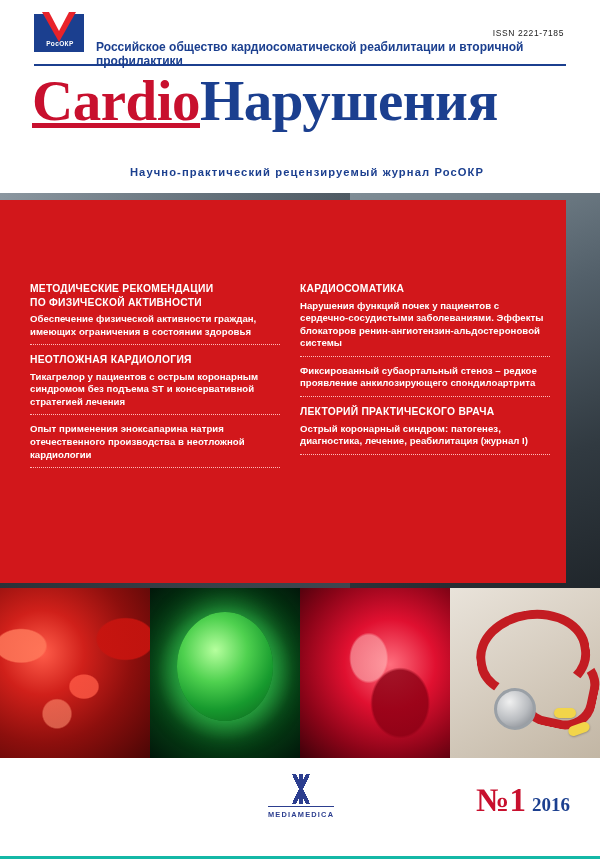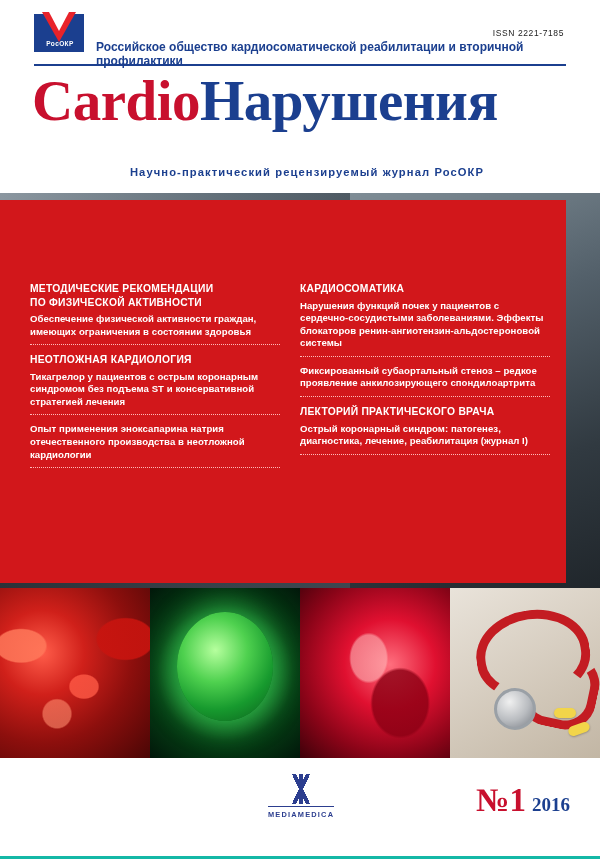--- a/index.html
+++ b/index.html
@@ -44,21 +44,21 @@
   }
   .rule-top{
     position:absolute;left:34px;right:34px;top:64px;height:2px;background:#1b3f8f;
   }
   .title{
     position:absolute;left:32px;top:70px;right:20px;
     font-family:"Liberation Serif", serif;
     font-size:57px;line-height:62px;font-weight:bold;letter-spacing:-0.5px;
     white-space:nowrap;
   }
-  .title .t-red{color:#c8102e;}
+  .title .t-red{color:#c8102e;text-decoration:underline;}
   .title .t-blue{color:#1b3f8f;}
   .subtitle{
     position:absolute;left:34px;top:140px;right:20px;
     font-family:"Liberation Serif", serif;
     font-size:19.5px;color:#1b3f8f;letter-spacing:0.6px;white-space:nowrap;
   }
   .subtitle2{
     position:absolute;left:34px;top:166px;right:20px;
     font-size:11.2px;color:#1b3f8f;font-weight:bold;letter-spacing:1.1px;
     white-space:nowrap;

